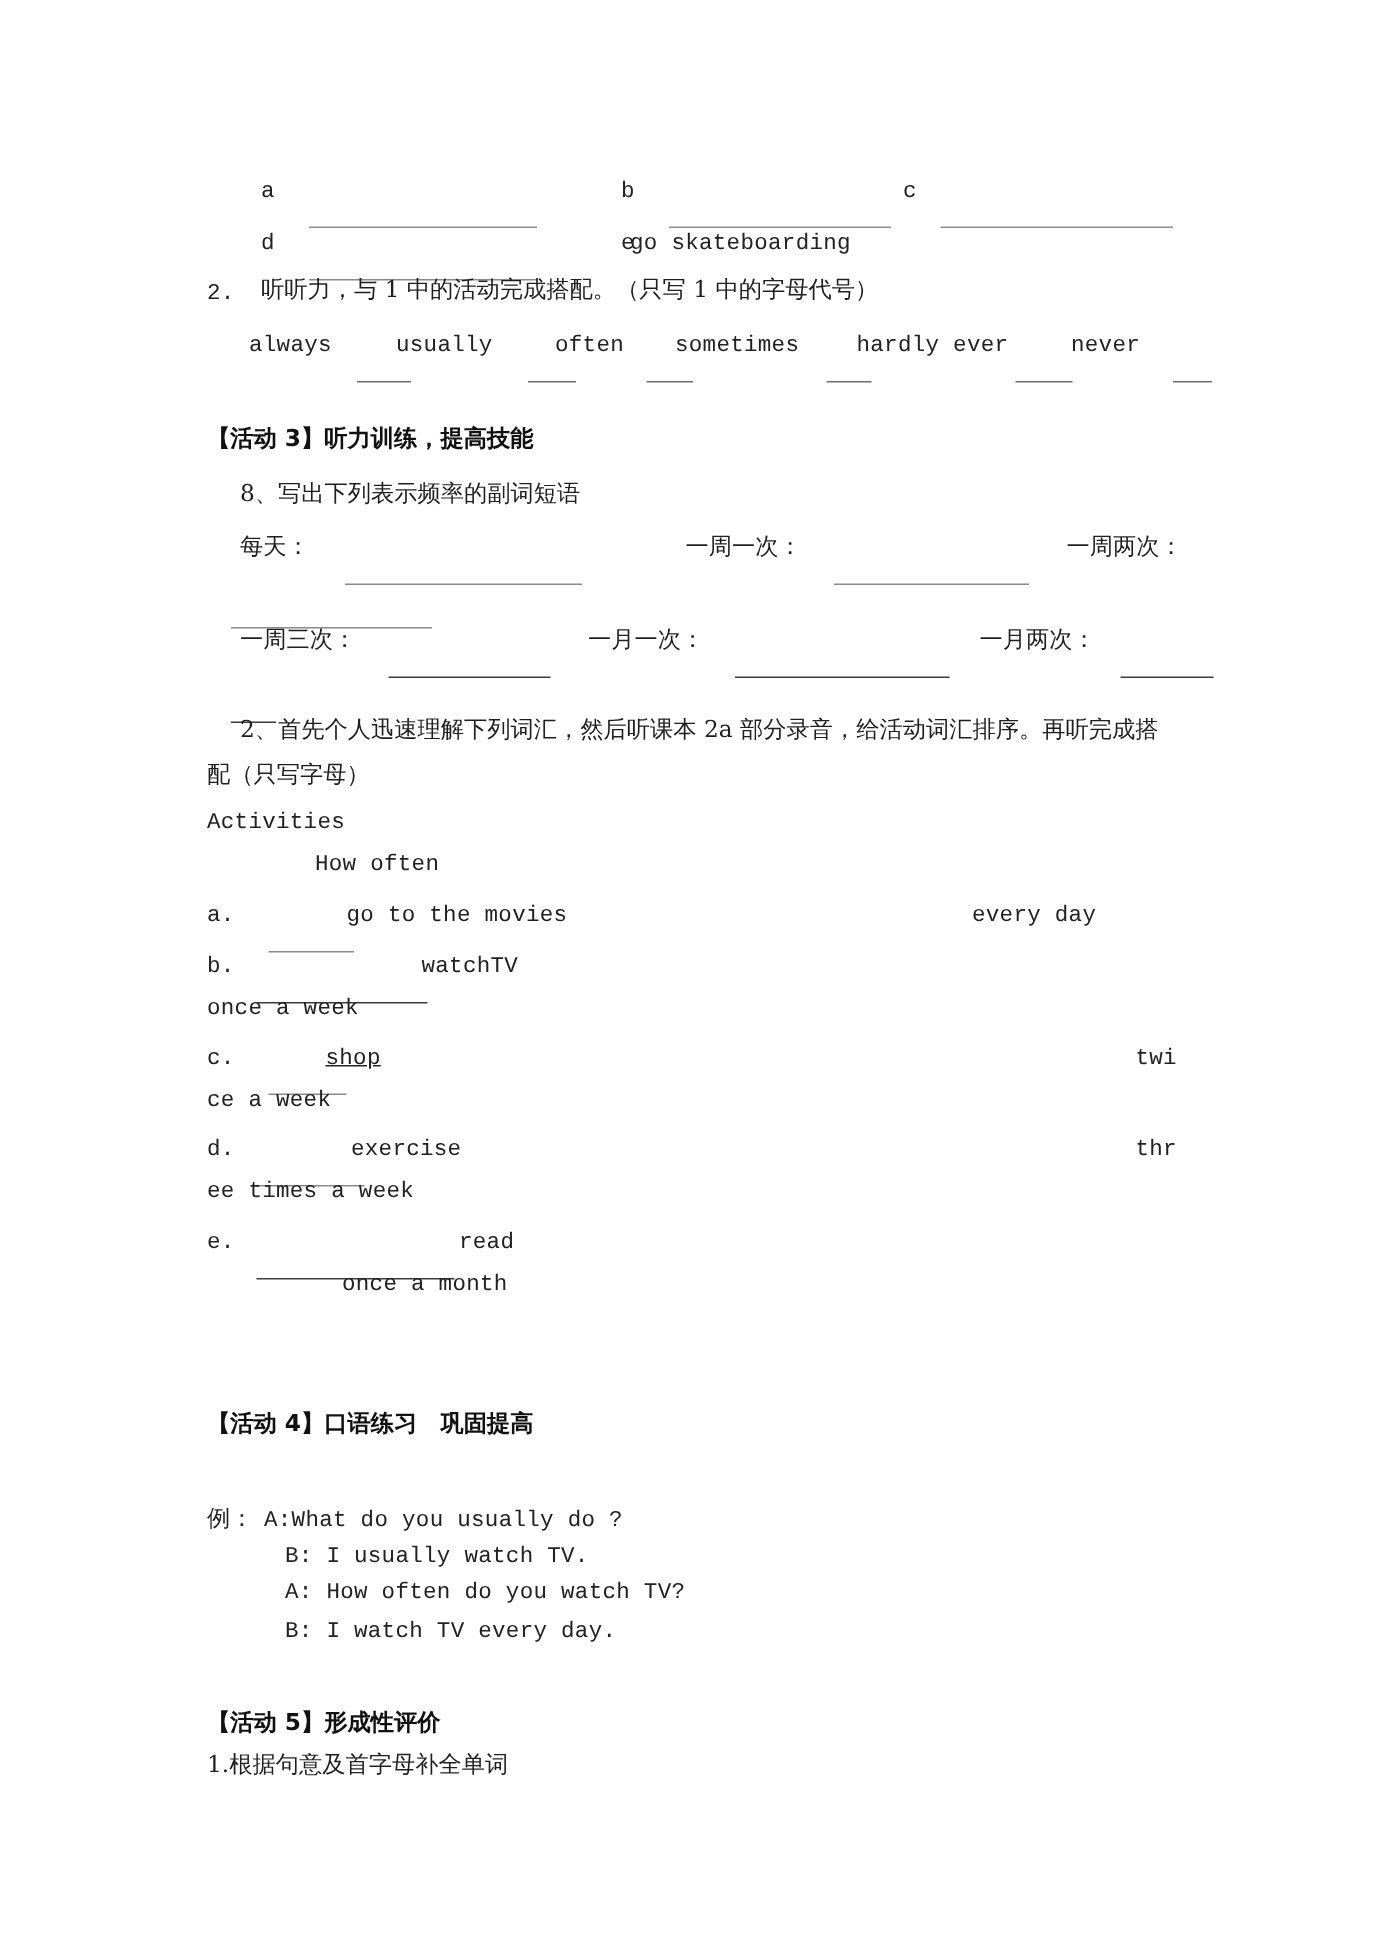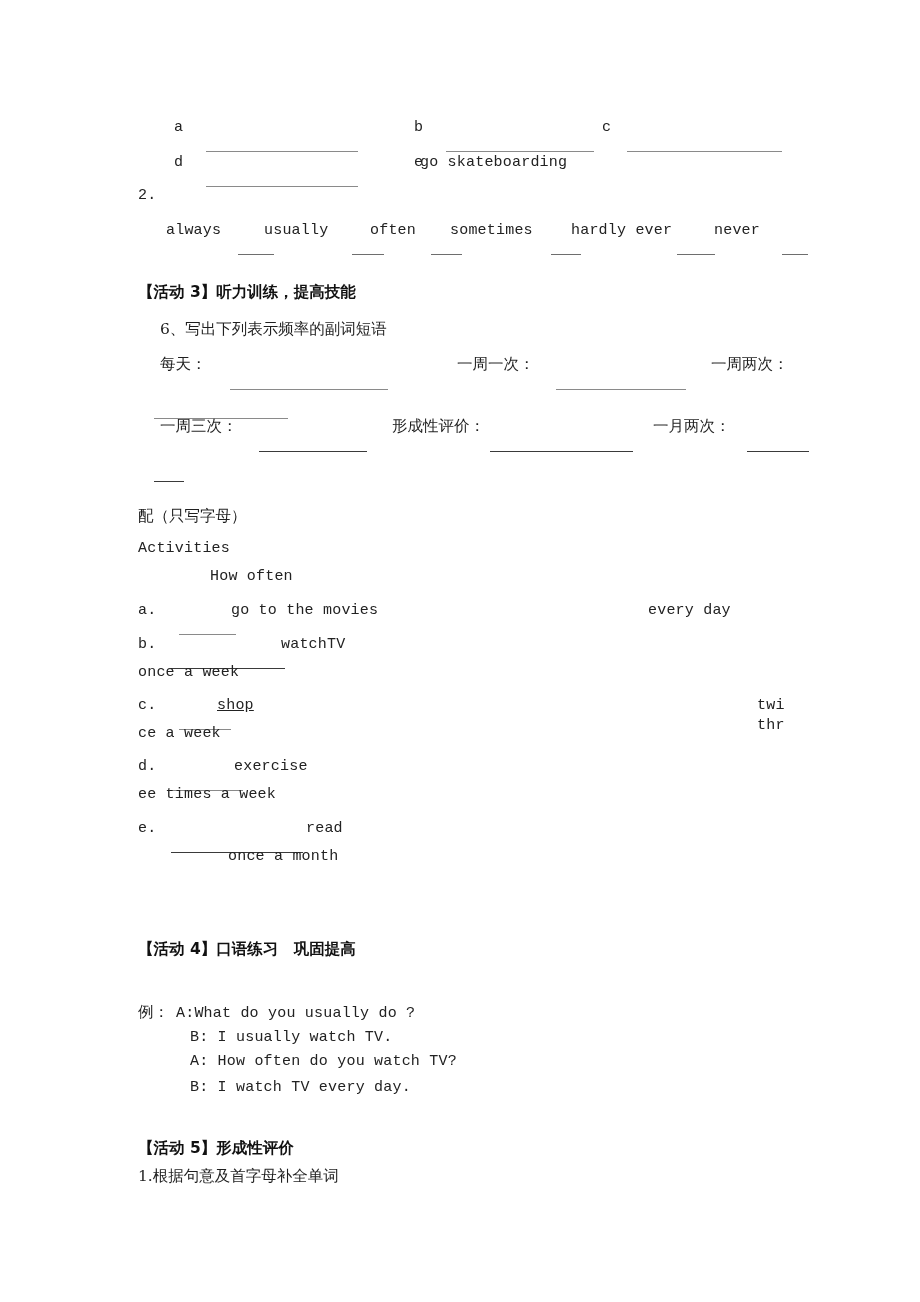--- a/index.html
+++ b/index.html
@@ -88,20 +88,21 @@
 
   <span class="run mono" style="left:174px; top:155px;">d</span>
   <span class="run" style="left:190px; top:155px;">
     <span class="blank blank-light" style="width:152px;"></span>
   </span>
 
   <span class="run mono" style="left:414px; top:155px;">e</span>
   <span class="run mono" style="left:420px; top:155px;">go skateboarding</span>
 
   <span class="run mono" style="left:138px; top:188px;">2.</span>
+  <span class="run cn" style="left:174px; top:186px;">听听力，与 1 中的活动完成搭配。（只写 1 中的字母代号）</span>
 
   <span class="run mono" style="left:166px; top:223px;">always</span>
   <span class="run" style="left:222px; top:223px;">
     <span class="blank" style="width:36px;"></span>
   </span>
 
   <span class="run mono" style="left:264px; top:223px;">usually</span>
   <span class="run" style="left:336px; top:223px;">
     <span class="blank" style="width:32px;"></span>
   </span>
@@ -121,21 +122,21 @@
     <span class="blank" style="width:38px;"></span>
   </span>
 
   <span class="run mono" style="left:714px; top:223px;">never</span>
   <span class="run" style="left:766px; top:223px;">
     <span class="blank" style="width:26px;"></span>
   </span>
 
   <span class="run cn-head" style="left:138px; top:285px;">【活动 3】听力训练，提高技能</span>
 
-  <span class="run cn" style="left:160px; top:322px;">6、写出下列表示频率的副词短语</span>
+  <span class="run cn" style="left:160px; top:322px;">8、写出下列表示频率的副词短语</span>
 
   <span class="run cn" style="left:160px; top:357px;">每天：</span>
   <span class="run" style="left:214px; top:358px;">
     <span class="blank blank-light" style="width:158px;"></span>
   </span>
 
   <span class="run cn" style="left:457px; top:357px;">一周一次：</span>
   <span class="run" style="left:540px; top:358px;">
     <span class="blank blank-light" style="width:130px;"></span>
   </span>
@@ -143,33 +144,34 @@
   <span class="run cn" style="left:711px; top:357px;">一周两次：</span>
   <span class="run" style="left:138px; top:387px;">
     <span class="blank blank-light" style="width:134px;"></span>
   </span>
 
   <span class="run cn" style="left:160px; top:419px;">一周三次：</span>
   <span class="run" style="left:243px; top:420px;">
     <span class="blank blank-dark" style="width:108px;"></span>
   </span>
 
-  <span class="run cn" style="left:392px; top:419px;">形成性评价：</span>
+  <span class="run cn" style="left:392px; top:419px;">一月一次：</span>
   <span class="run" style="left:474px; top:420px;">
     <span class="blank blank-dark" style="width:143px;"></span>
   </span>
 
   <span class="run cn" style="left:653px; top:419px;text-align:center;">一月两次：</span>
   <span class="run" style="left:731px; top:420px;">
     <span class="blank blank-dark" style="width:62px;"></span>
   </span>
   <span class="run" style="left:138px; top:450px;">
     <span class="blank blank-dark" style="width:30px;"></span>
   </span>
 
+  <span class="run cn" style="left:160px; top:479px;">2、首先个人迅速理解下列词汇，然后听课本 2a 部分录音，给活动词汇排序。再听完成搭</span>
   <span class="run cn" style="left:138px; top:509px;">配（只写字母）</span>
 
   <span class="run mono" style="left:138px; top:541px;">Activities</span>
   <span class="run mono" style="left:210px; top:569px;">How often</span>
 
   <span class="run mono" style="left:138px; top:603px;">a.</span>
   <span class="run" style="left:163px; top:603px;">
     <span class="blank blank-light" style="width:57px;"></span>
   </span>
   <span class="run mono" style="left:231px; top:603px;">go to the movies</span>
@@ -188,21 +190,21 @@
   </span>
   <span class="run mono" style="left:217px; top:698px;text-decoration:underline;">shop</span>
   <span class="run mono" style="left:757px; top:698px;">twi</span>
   <span class="run mono" style="left:138px; top:726px;">ce a week</span>
 
   <span class="run mono" style="left:138px; top:759px;">d.</span>
   <span class="run" style="left:155px; top:759px;">
     <span class="blank blank-light" style="width:72px;"></span>
   </span>
   <span class="run mono" style="left:234px; top:759px;">exercise</span>
-  <span class="run mono" style="left:757px; top:718px;text-align:center;">thr</span>
+  <span class="run mono" style="left:757px; top:759px;text-align:center;">thr</span>
   <span class="run mono" style="left:138px; top:787px;">ee times a week</span>
 
   <span class="run mono" style="left:138px; top:821px;">e.</span>
   <span class="run" style="left:155px; top:821px;">
     <span class="blank blank-dark" style="width:132px;"></span>
   </span>
   <span class="run mono" style="left:306px; top:821px;">read</span>
   <span class="run mono" style="left:228px; top:849px;">once a month</span>
 
   <span class="run cn-head" style="left:138px; top:942px;">【活动 4】口语练习　巩固提高</span>

